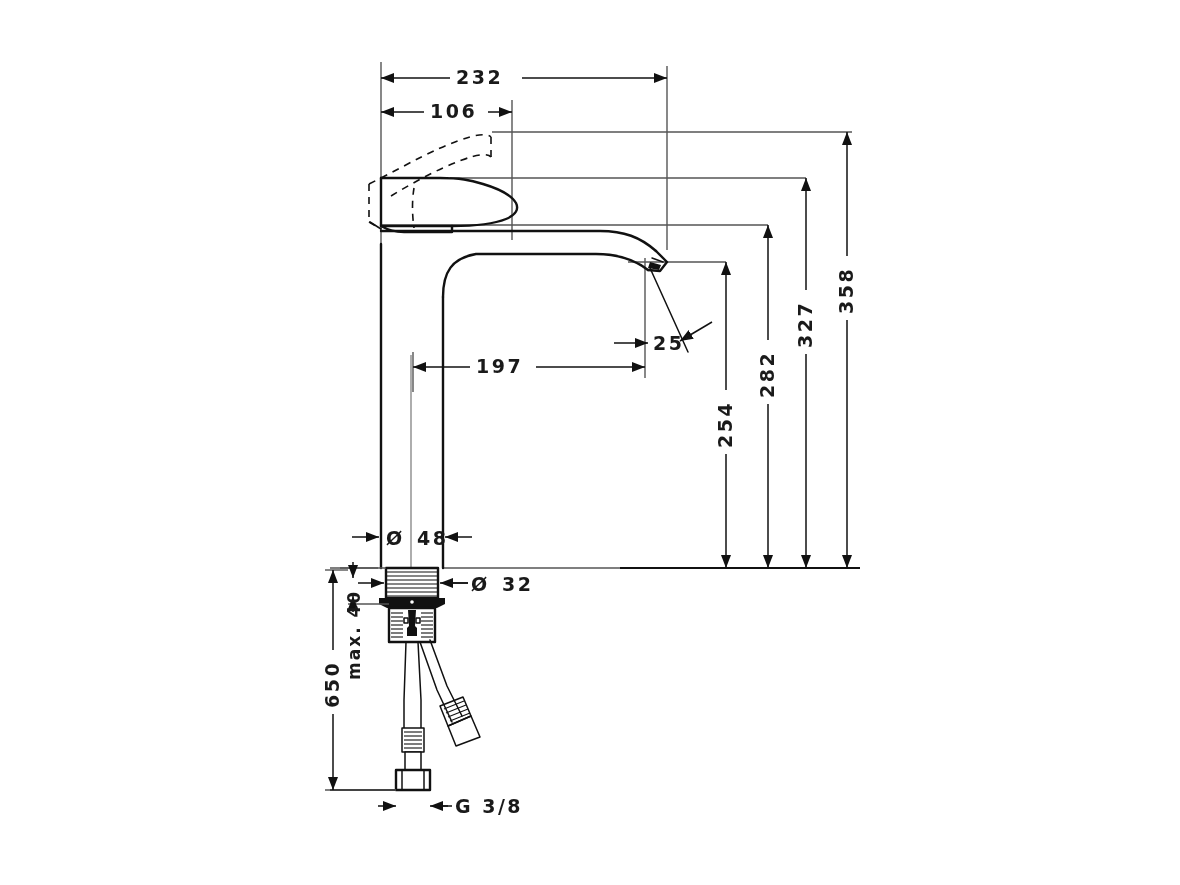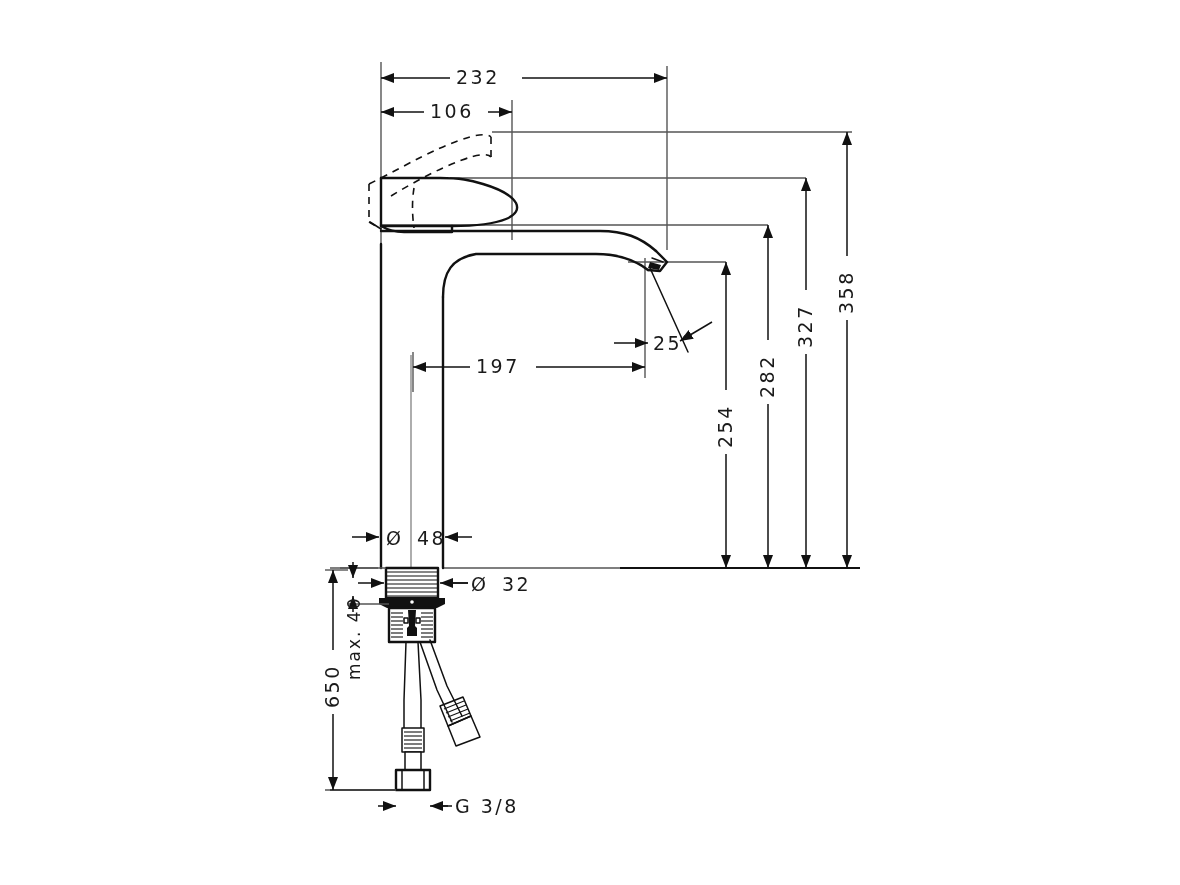--- a/index.html
+++ b/index.html
@@ -11,20 +11,21 @@
     width: 1180px;
     height: 885px;
     font-family: "DejaVu Sans", sans-serif;
     overflow: hidden;
   }
   #drawing-root {
     position: relative;
     width: 1180px;
     height: 885px;
     background: #ffffff;
+    font-weight: bold;
   }
   svg#tech-drawing {
     display: block;
     width: 1180px;
     height: 885px;
   }
   .dim-text {
     font-family: "DejaVu Sans", sans-serif;
     font-size: 19px;
     letter-spacing: 2.5px;

